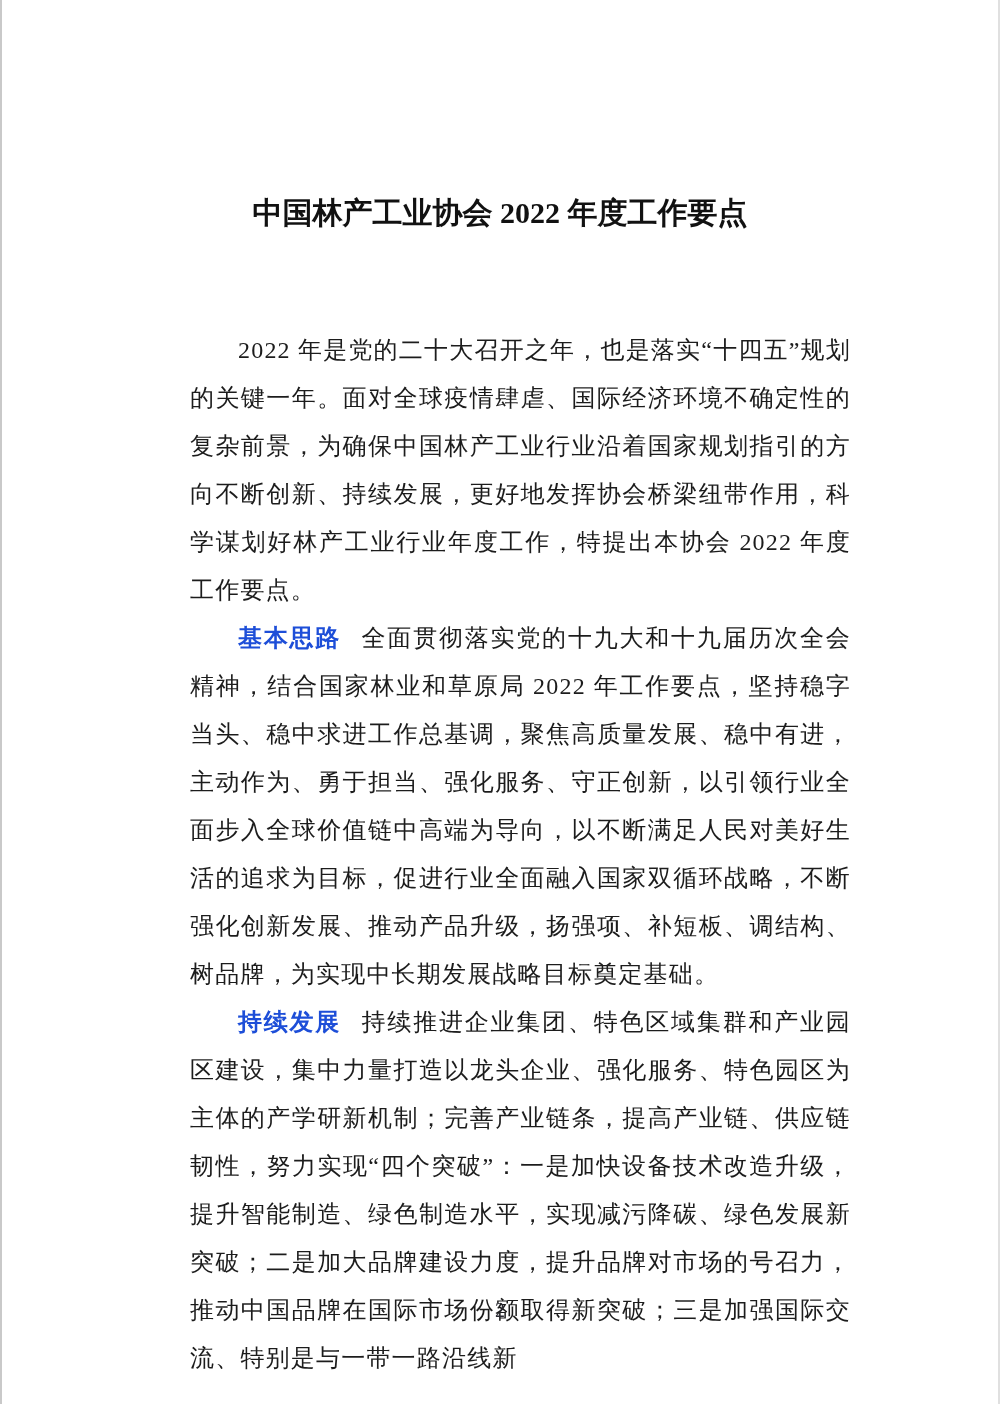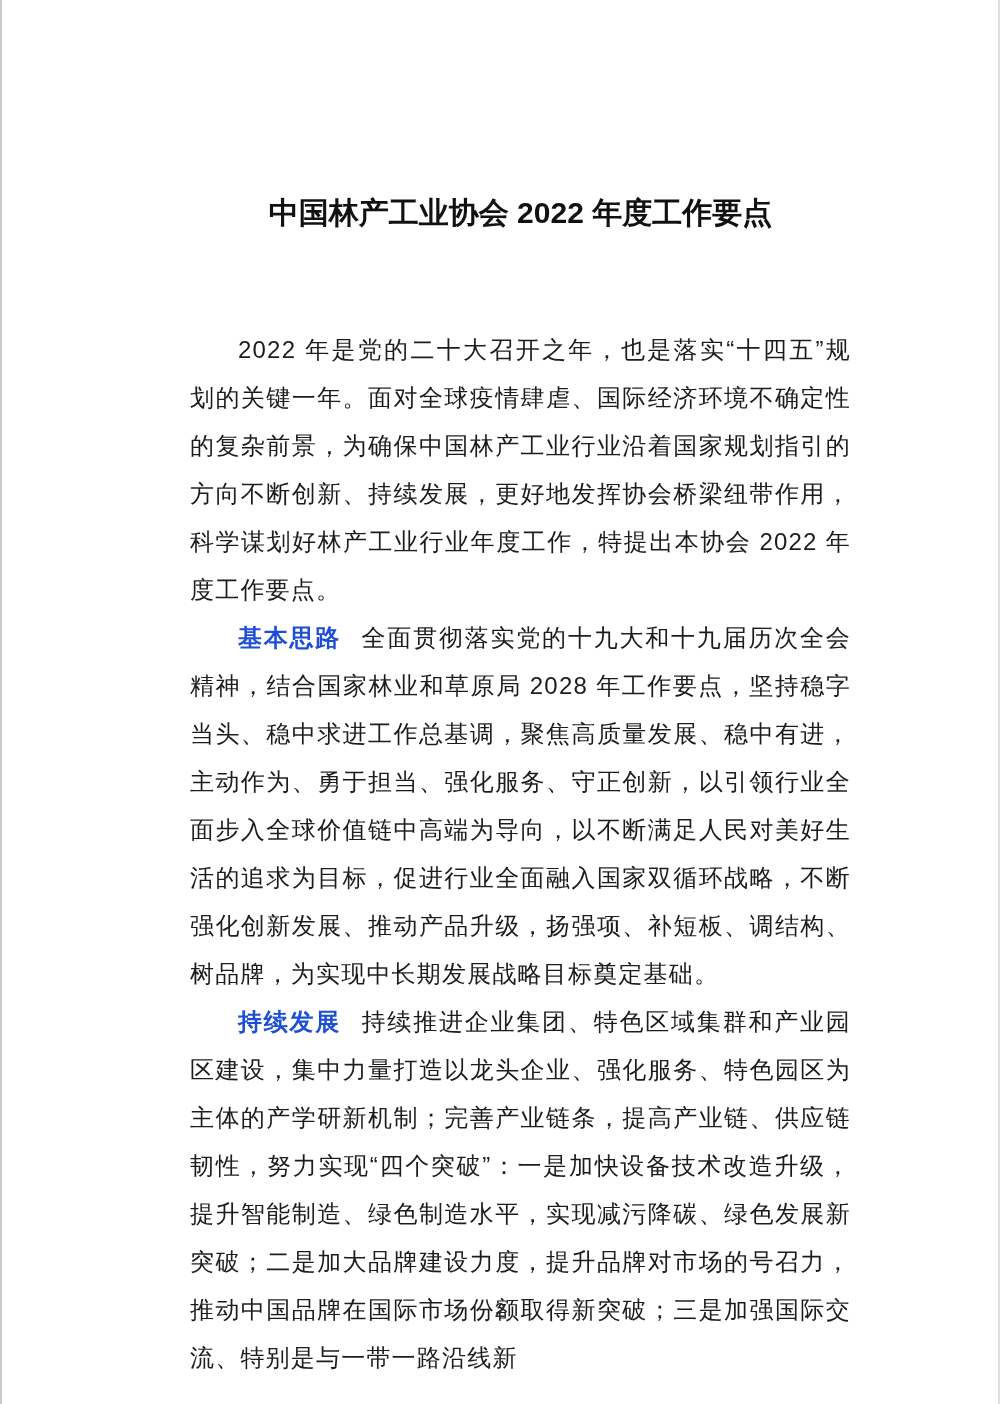--- a/index.html
+++ b/index.html
@@ -6,23 +6,22 @@
   html, body { background: #ffffff; }
   .page {
     position: relative;
     width: 1000px;
     height: 1404px;
     margin: 0 auto;
     background: #ffffff;
     border-left: 2px solid #c9c9c9;
     border-right: 2px solid #e0e0e0;
     overflow: hidden;
-    font-family: Liberation Sans, sans-serif;
+    font-family: Liberation Serif, serif;
     color: #1f1f1f;
-    padding-left: 41px;
   }
   .content {
     padding: 193px 147px 0 147px;
   }
   .doc-title {
     text-align: center;
     font-size: 30px;
     font-weight: bold;
     line-height: 39px;
     color: #111111;
@@ -32,20 +31,21 @@
     margin-top: 94px;
     font-size: 24px;
     line-height: 48px;
     letter-spacing: 1.2px;
     text-align: justify;
     text-justify: inter-ideograph;
     color: #1c1c1c;
   }
   .body-text p {
     text-indent: 2em;
+    margin-left: 41px;
   }
   .para-label {
     font-weight: bold;
     color: #1d4ed8;
     margin-right: 0.85em;
   }
   .para-label:empty {
     display: none;
     margin: 0;
   }
@@ -65,21 +65,21 @@
 
 <div class="page">
   <div class="content">
 
     <h1 class="doc-title">中国林产工业协会 2022 年度工作要点</h1>
 
     <div class="body-text">
 
       <p><span>2022 年是党的二十大召开之年，也是落实“十四五”规划的关键一年。面对全球疫情肆虐、国际经济环境不确定性的复杂前景，为确保中国林产工业行业沿着国家规划指引的方向不断创新、持续发展，更好地发挥协会桥梁纽带作用，科学谋划好林产工业行业年度工作，特提出本协会 2022 年度工作要点。</span></p>
 
-      <p><span class="para-label">基本思路</span><span>全面贯彻落实党的十九大和十九届历次全会精神，结合国家林业和草原局 2028 年工作要点，坚持稳字当头、稳中求进工作总基调，聚焦高质量发展、稳中有进，主动作为、勇于担当、强化服务、守正创新，以引领行业全面步入全球价值链中高端为导向，以不断满足人民对美好生活的追求为目标，促进行业全面融入国家双循环战略，不断强化创新发展、推动产品升级，扬强项、补短板、调结构、树品牌，为实现中长期发展战略目标奠定基础。</span></p>
+      <p><span class="para-label">基本思路</span><span>全面贯彻落实党的十九大和十九届历次全会精神，结合国家林业和草原局 2022 年工作要点，坚持稳字当头、稳中求进工作总基调，聚焦高质量发展、稳中有进，主动作为、勇于担当、强化服务、守正创新，以引领行业全面步入全球价值链中高端为导向，以不断满足人民对美好生活的追求为目标，促进行业全面融入国家双循环战略，不断强化创新发展、推动产品升级，扬强项、补短板、调结构、树品牌，为实现中长期发展战略目标奠定基础。</span></p>
 
       <p><span class="para-label">持续发展</span><span>持续推进企业集团、特色区域集群和产业园区建设，集中力量打造以龙头企业、强化服务、特色园区为主体的产学研新机制；完善产业链条，提高产业链、供应链韧性，努力实现“四个突破”：一是加快设备技术改造升级，提升智能制造、绿色制造水平，实现减污降碳、绿色发展新突破；二是加大品牌建设力度，提升品牌对市场的号召力，推动中国品牌在国际市场份额取得新突破；三是加强国际交流、特别是与一带一路沿线新</span></p>
 
     </div>
   </div>
 
   <div class="page-number">2</div>
 </div>
 
 </body></html>

